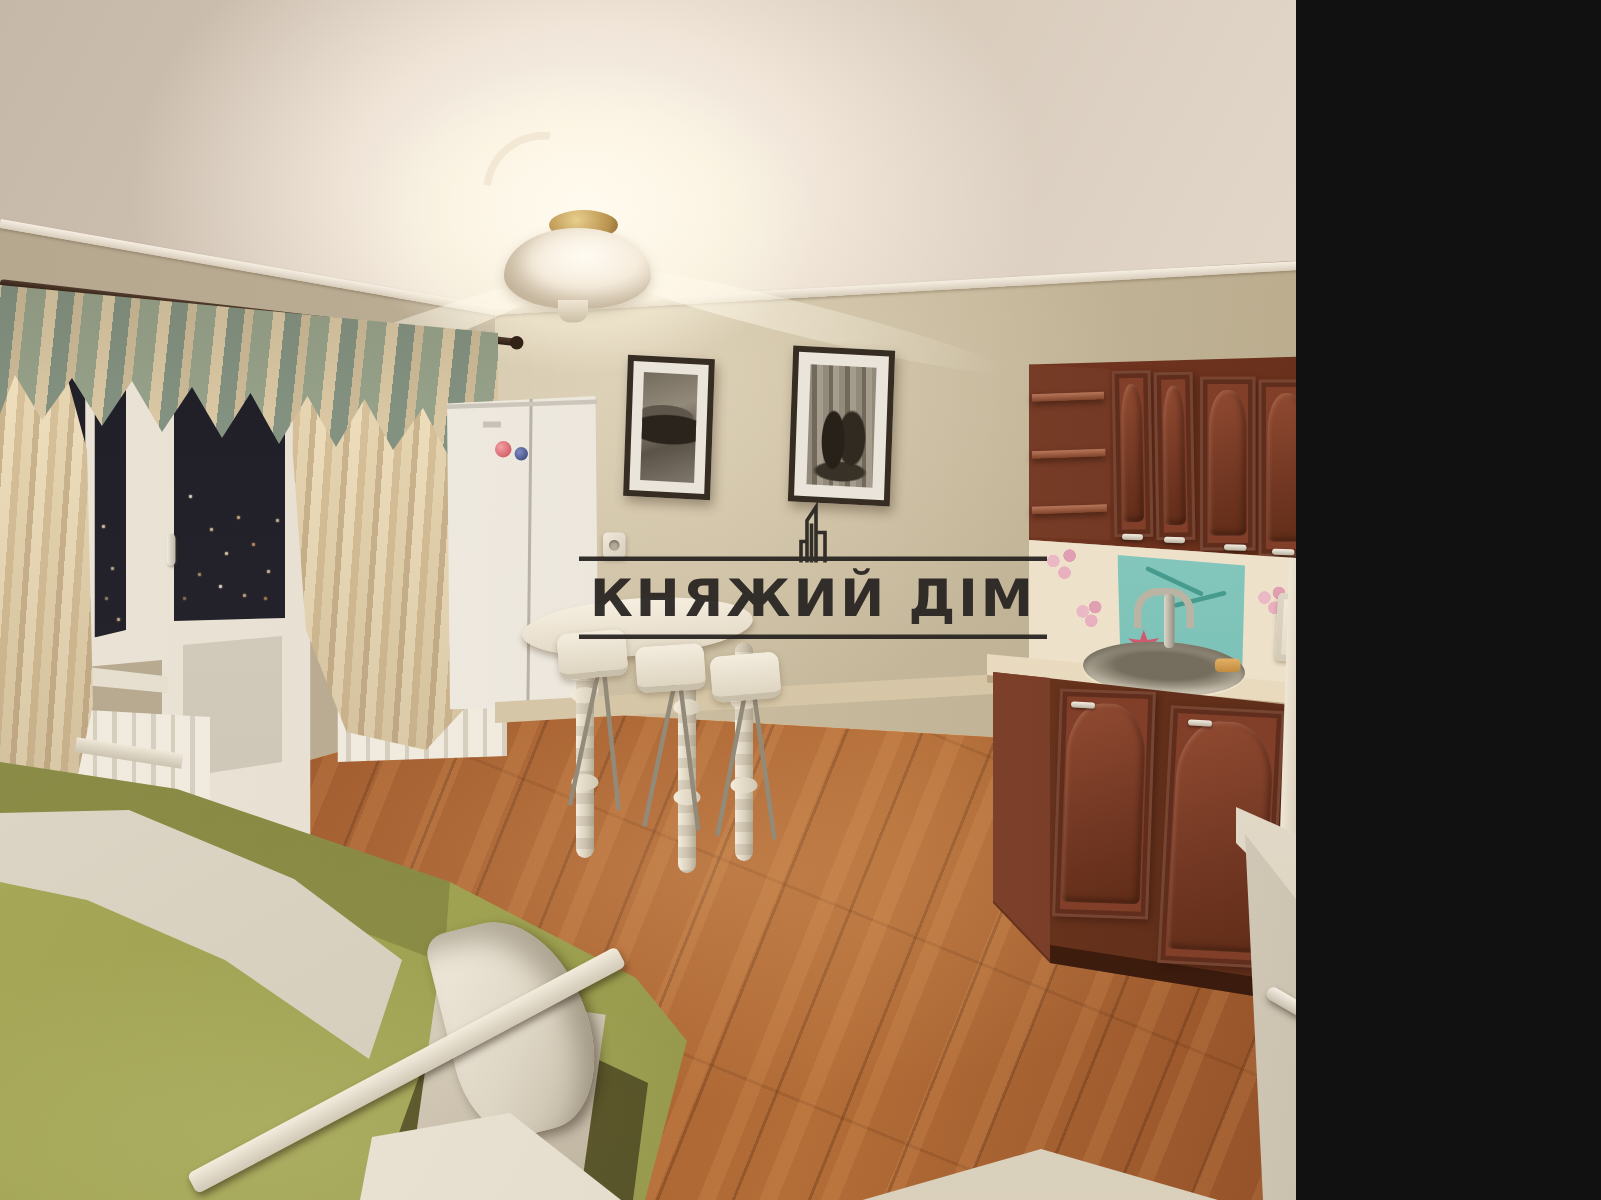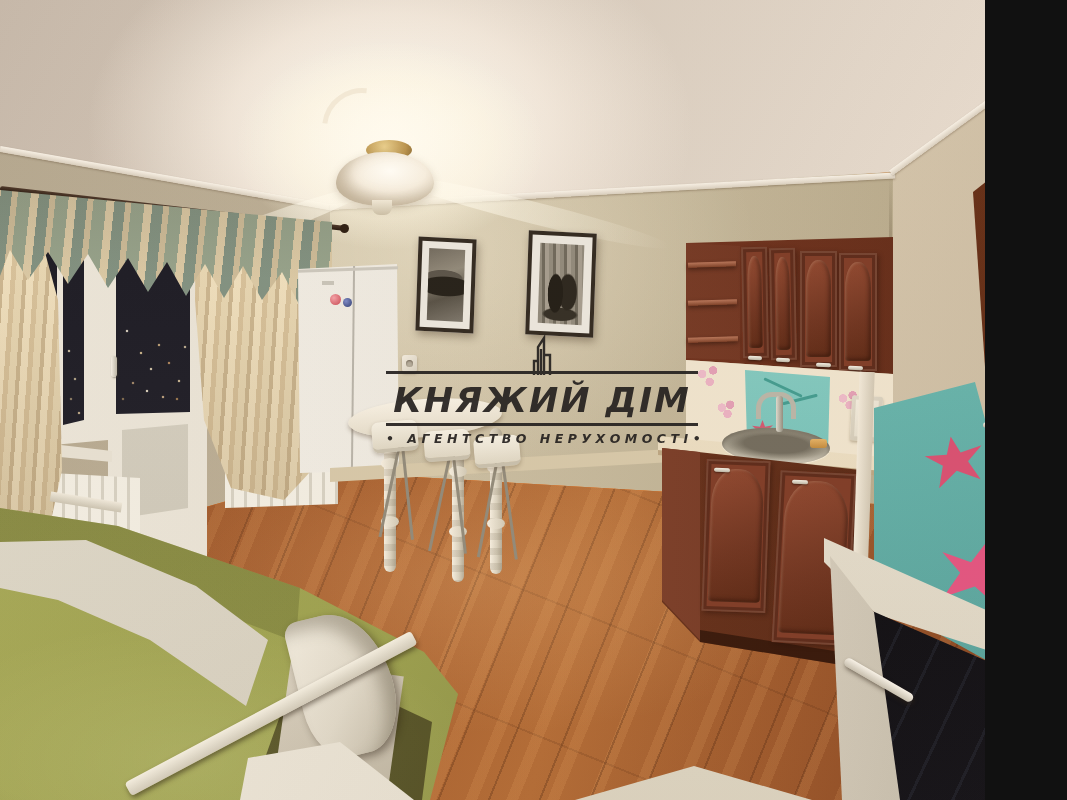--- a/index.html
+++ b/index.html
@@ -1,17 +1,17 @@
 <!DOCTYPE html>
 <html><head>
 <meta charset="utf-8">
 <style>
   html,body{margin:0;padding:0;background:#111;}
-  .scene{position:relative;width:985px;height:800px;overflow:hidden;
-         font-family:"DejaVu Sans",sans-serif;background:#f97316;font-style:italic;}
+  .scene{position:relative;width:864px;height:800px;overflow:hidden;
+         font-family:"DejaVu Sans",sans-serif;background:#f97316;}
   .abs{position:absolute;}
 
   
   .ceiling{inset:0;width:1067px;height:800px;
     clip-path:polygon(0 0,1067px 0,1067px 58px,985px 102px,893px 172px,600px 193px,330px 206px,0 148px);
     background:
       radial-gradient(420px 300px at 390px 128px, rgba(255,254,248,.98) 0%, rgba(244,236,226,.85) 38%, rgba(0,0,0,0) 72%),
       linear-gradient(118deg,#c4b8ac 0%,#d4c9bd 35%,#e0d6cb 60%,#ece2d7 88%,#f2e9de 100%);}
   .wall-left{inset:0;width:1067px;height:800px;
     clip-path:polygon(0 148px,330px 206px,330px 472px,0 565px);
@@ -410,16 +410,15 @@
         <g fill="none" stroke="#262220" stroke-width="2.4" stroke-linejoin="miter">
           <path d="M11 41 V13 L17 4 V41"></path>
           <path d="M14 41 V15"></path>
           <path d="M17 21 H23 V41"></path>
           <path d="M7 41 V27 H11"></path>
         </g>
       </svg>
     </div>
     <div class="wm-title">КНЯЖИЙ ДІМ</div>
     <div class="wm-line wm-line2"></div>
-    <div class="wm-sub"><span>•</span> <span>АГЕНТСТВО НЕРУХОМОСТІ</span><span>•</span></div>
   </div>
 
 </div>
 
 </body></html>

